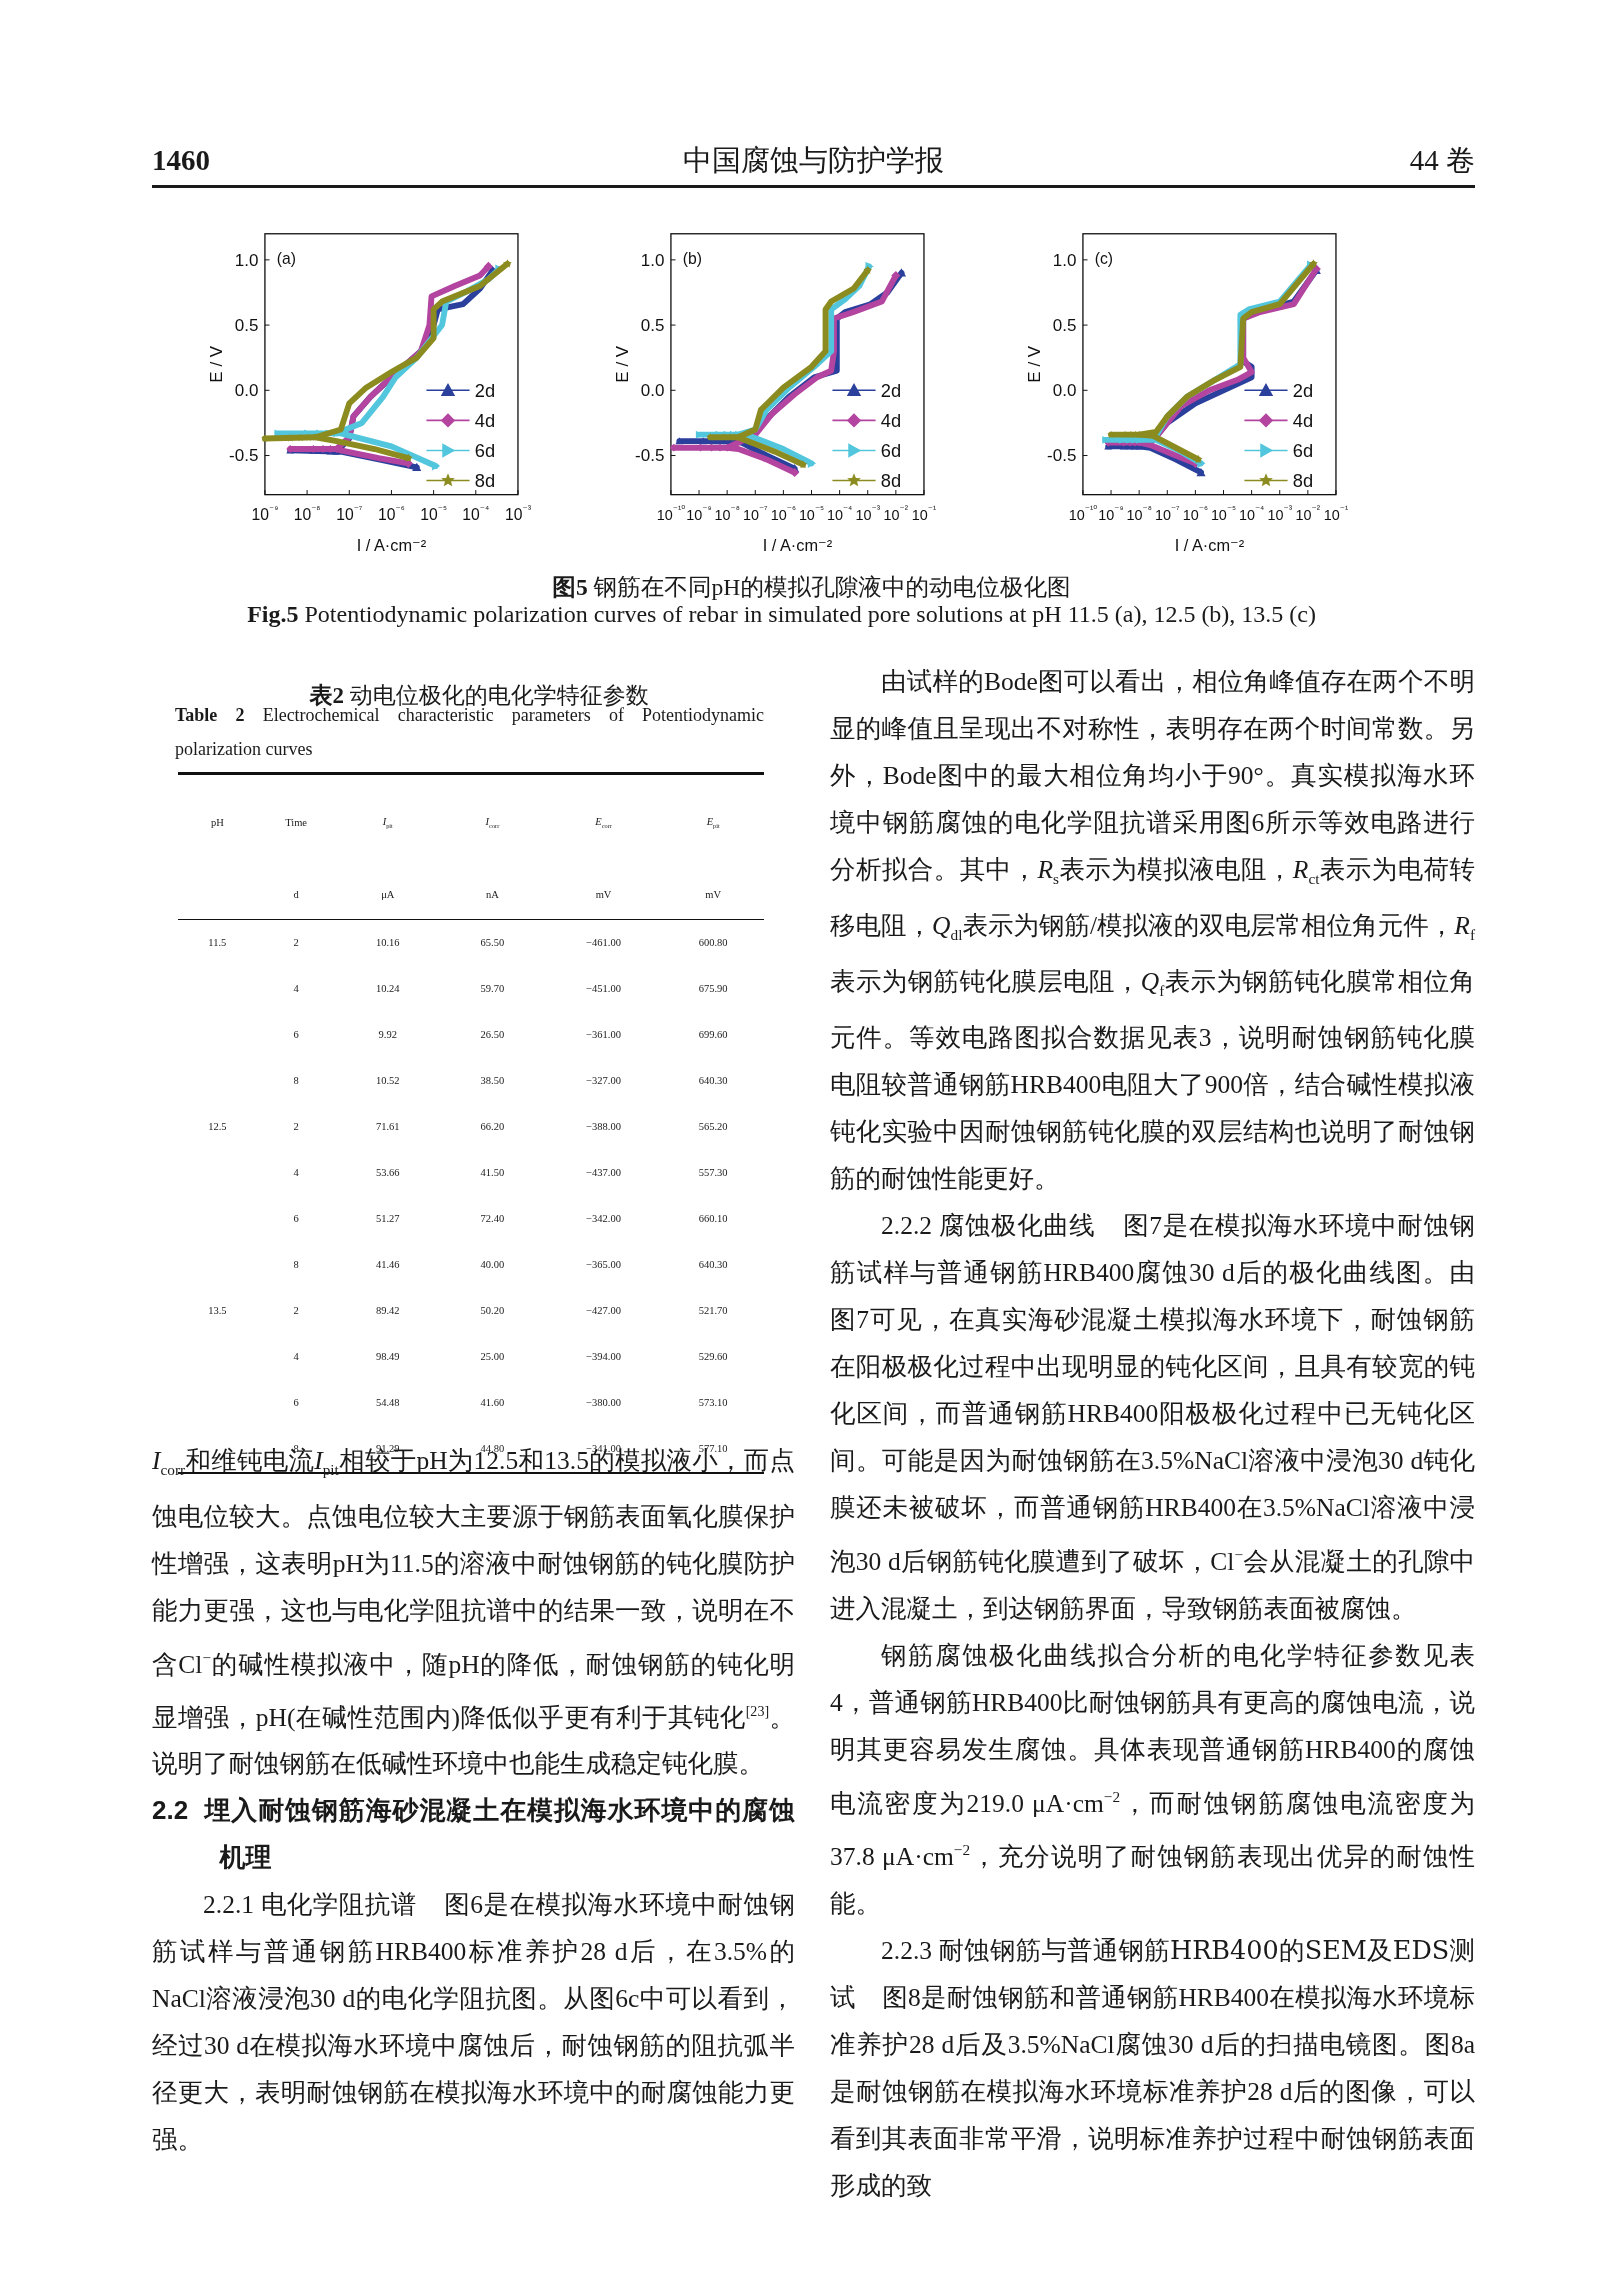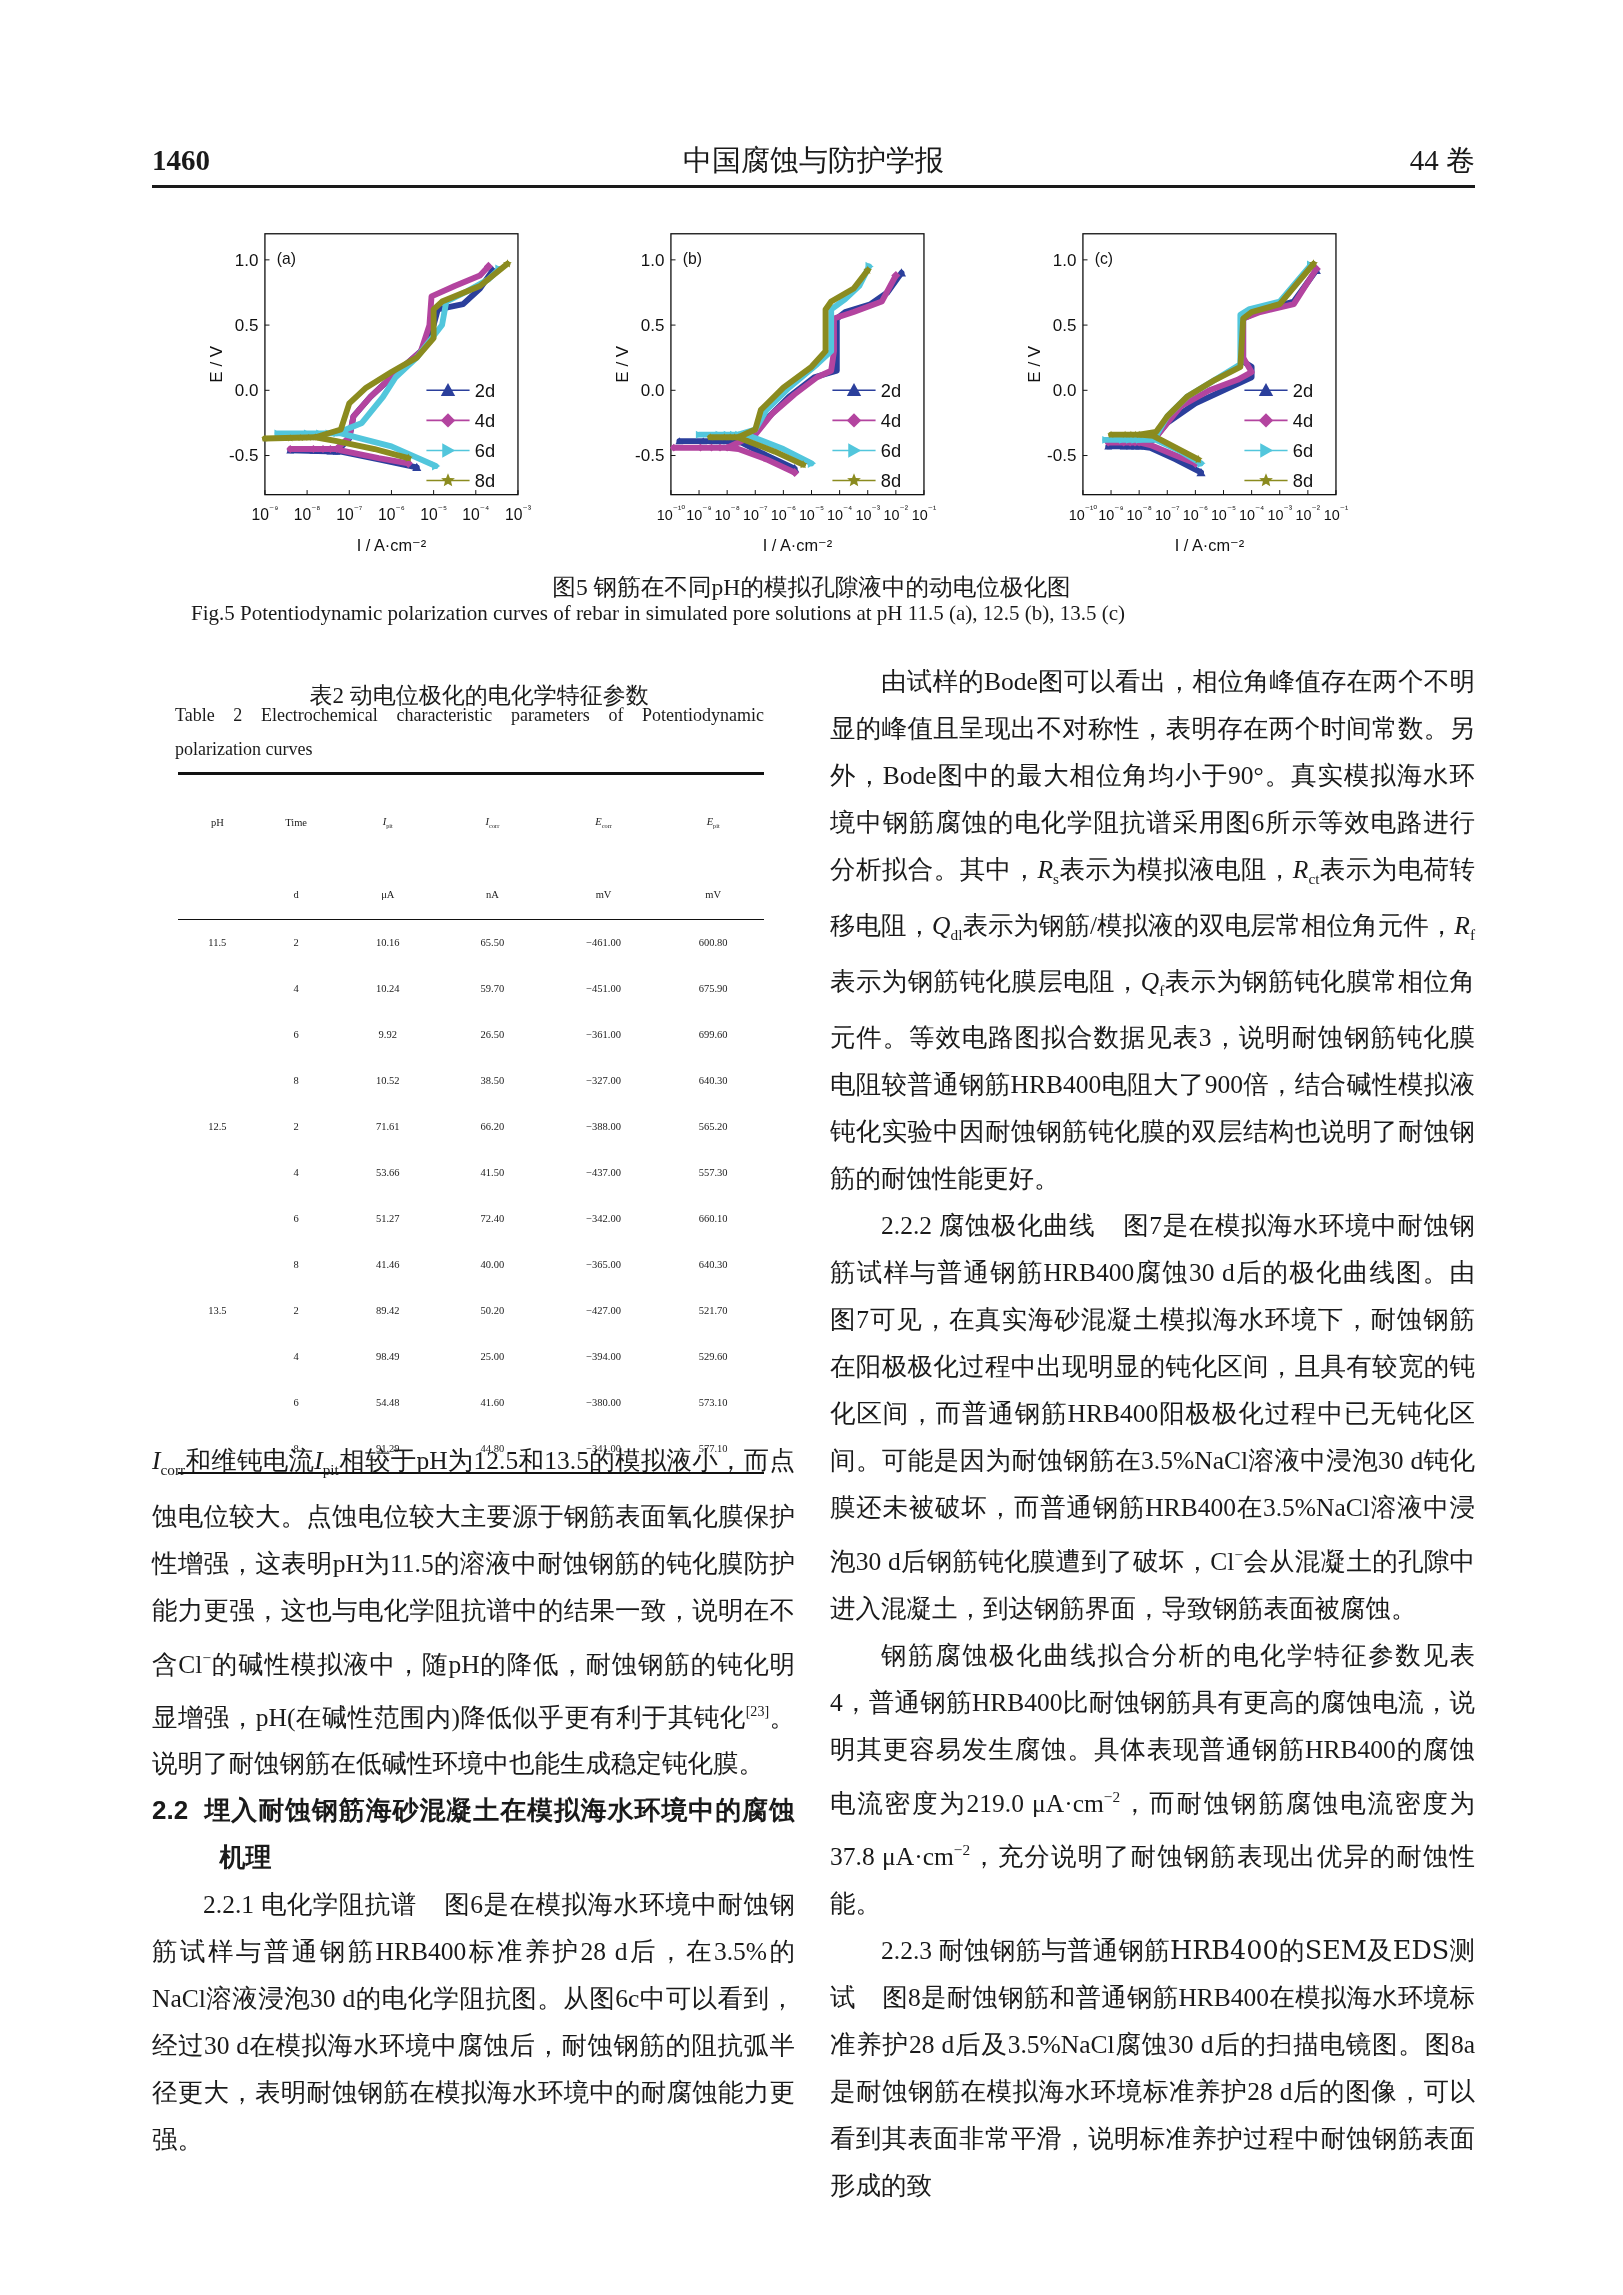--- a/index.html
+++ b/index.html
@@ -14,22 +14,22 @@
   .header .pn { position: absolute; left: 0; top: 0; font-weight: bold; }
   .header .jt { position: absolute; left: 0; right: 0; text-align: center; top: 0; }
   .header .vol { position: absolute; right: 0; top: 0; }
   .header-rule { position: absolute; left: 152px; top: 185px; width: 1323px; height: 2.6px; background: #1a1a1a; }
 
   .fig { position: absolute; top: 222px; width: 419px; height: 340px; }
   .fig svg { width: 419px; height: 340px; display: block; }
   .fig svg text { font-family: "Liberation Sans", "DejaVu Sans", sans-serif; fill: #111; }
 
   .cap-cn { position: absolute; left: 0; width: 1623px; top: 571px; text-align: center; font-size: 23.6px; }
-  .cap-en { position: absolute; left: 0; width: 1316px; top: 601px; text-align: center; font-size: 21px; }
-  .bold { font-weight: normal; }
+  .cap-en { position: absolute; left: 0; width: 1316px; top: 601px; text-align: right; font-size: 24px; }
+  .bold { font-weight: bold; }
 
   .tab-title-cn { position: absolute; left: 152px; width: 654px; top: 680px; text-align: center; font-size: 23px; }
   .tab-title-en { position: absolute; left: 175px; width: 589px; top: 698px; font-size: 18px; line-height: 34px; text-align: justify; }
   .tbl-wrap { position: absolute; left: 178px; top: 772px; width: 586px; }
   .rule-thick { height: 2.6px; background: #111; }
   .rule-thin { height: 1.3px; background: #111; }
   .trow { display: flex; height: 46px; align-items: center; }
   .trow .c { text-align: center; }
   .c0 { width: 79px; } .c1 { width: 79px; } .c2 { width: 105px; } .c3 { width: 105px; } .c4 { width: 118px; } .c5 { width: 102px; }
   .hrow { height: 48px; margin-top: 24px; }

